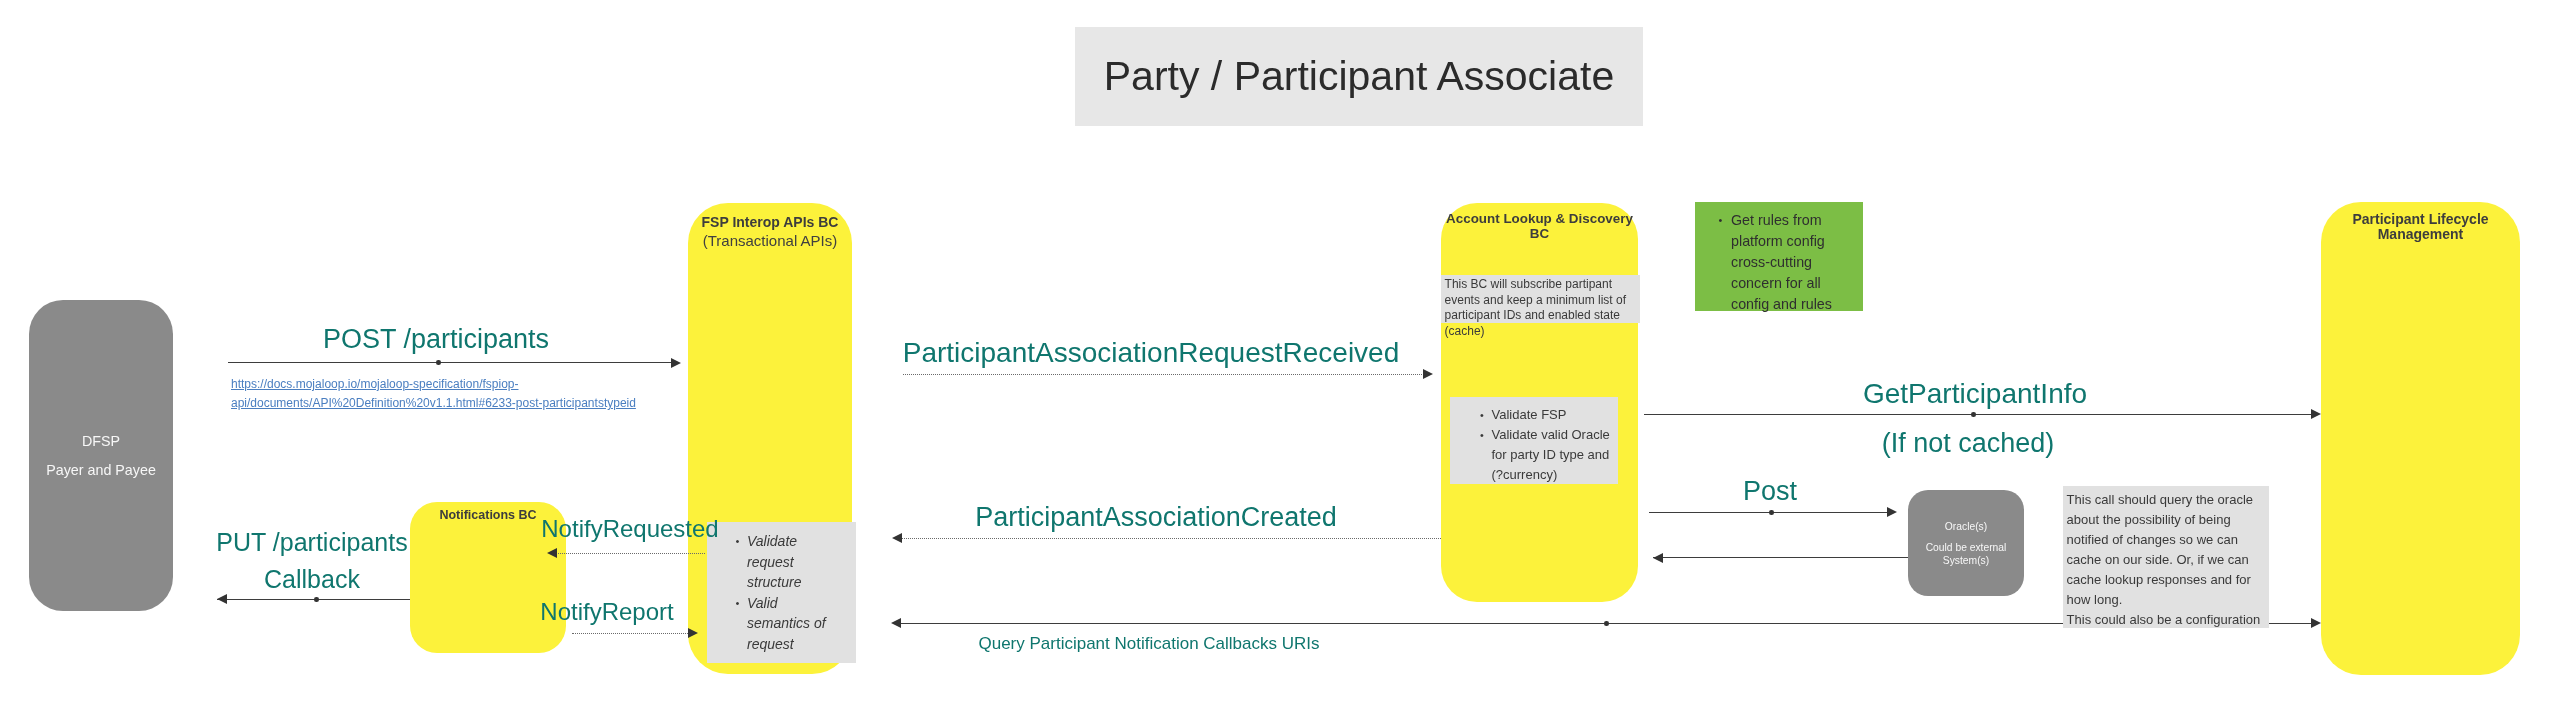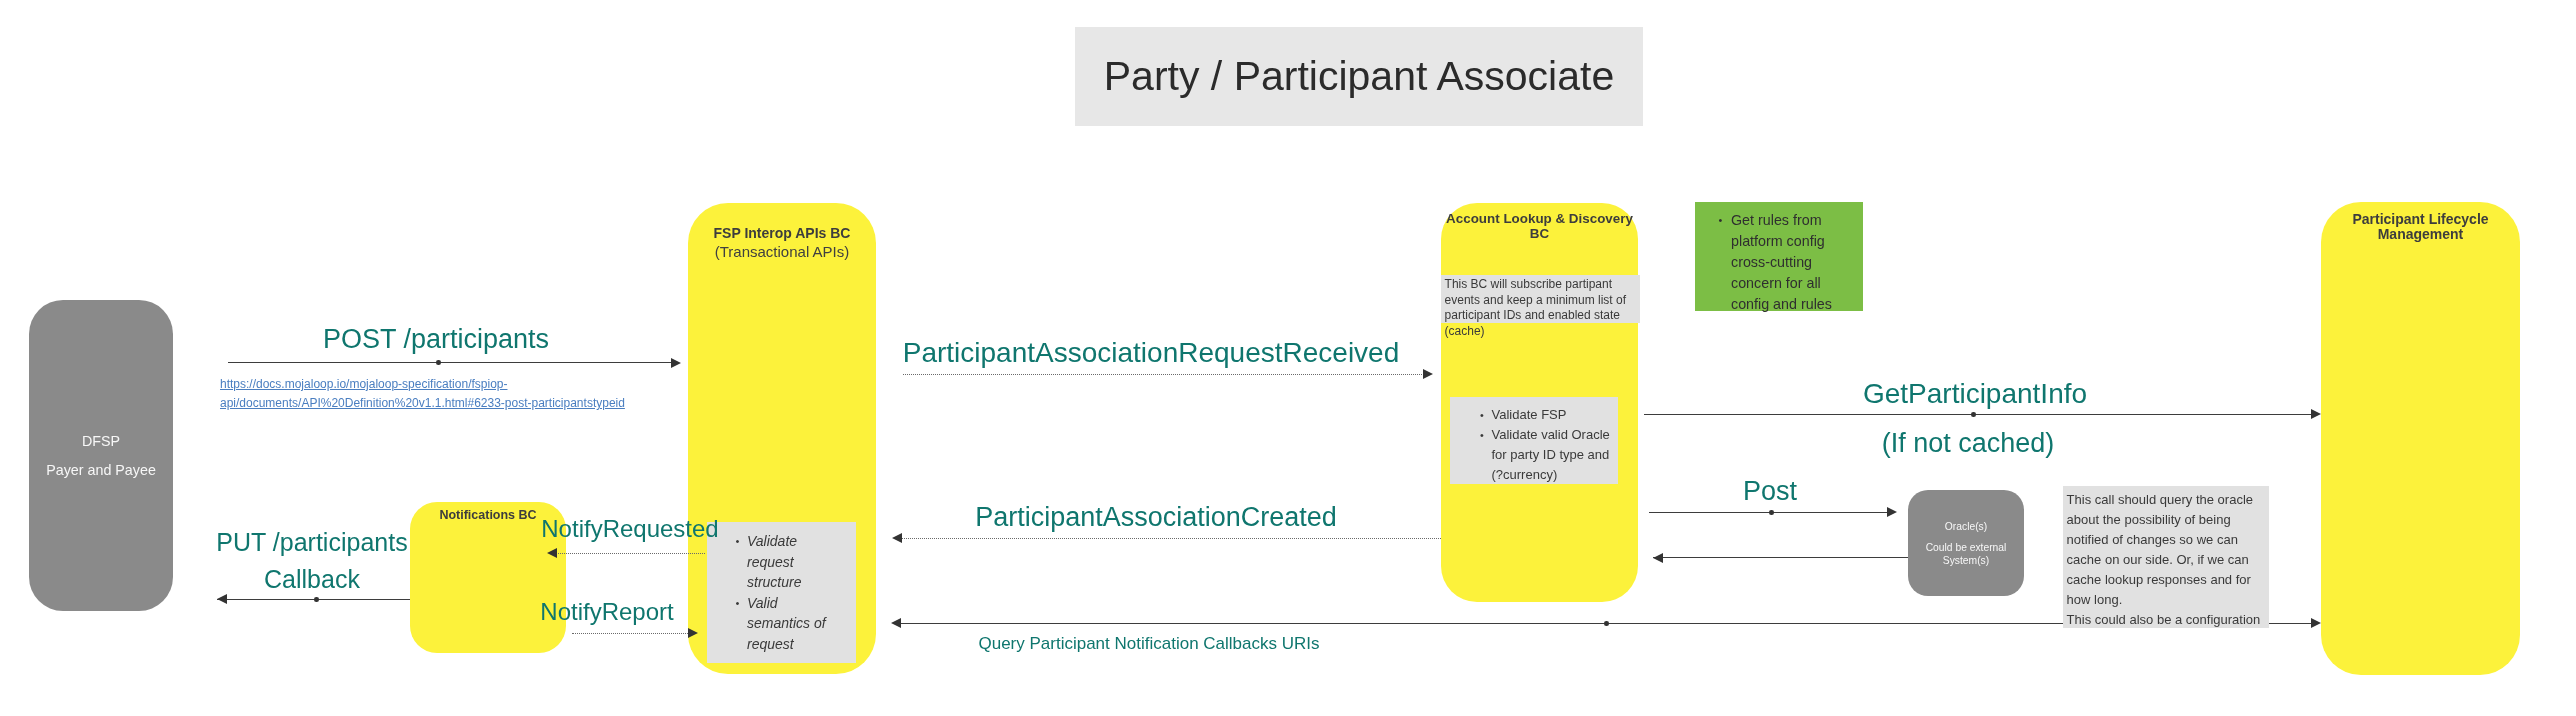--- a/index.html
+++ b/index.html
@@ -17,21 +17,21 @@
   .shape{box-sizing:border-box;text-align:center;}
   .gray-shape{background:#8A8A8A;color:#f7f7f7;}
   .yellow-shape{background:#FCF23B;}
   .shape-title{font-weight:bold;color:#3d3d3d;font-size:14px;line-height:15.2px;}
 
   .dfsp{left:29px;top:300px;width:144px;height:311px;border-radius:34px;
     display:flex;flex-direction:column;align-items:center;justify-content:center;gap:12.5px;
     font-size:14.3px;}
   .notifications{left:410px;top:502px;width:156px;height:151px;border-radius:27px;padding-top:6.3px;}
   .notifications .shape-title{font-size:12.5px;}
-  .fsp{left:688px;top:203px;width:188px;height:471px;border-radius:40px;padding-top:23px;}
+  .fsp{left:688px;top:203px;width:164px;height:471px;border-radius:40px;padding-top:12px;}
   .fsp-sub{font-size:15px;color:#404040;margin-top:2px;}
   .ald{left:1441px;top:203px;width:197px;height:399px;border-radius:36px;padding-top:8px;}
   .plm{left:2321px;top:202px;width:199px;height:473px;border-radius:40px;padding-top:10px;}
 
   
   .note{background:#E1E1E1;color:#3a3a3a;box-sizing:border-box;text-align:left;}
   .note ul{margin:0;padding:0 0 0 20px;list-style:none;}
   .note ul li{position:relative;}
   .note ul li::before{content:"\2022";position:absolute;left:-11.6px;top:0;font-size:10.8px;color:#3a3a3a;}
   .fsp-note{left:707px;top:522px;width:149px;height:141px;padding:9px 7.2px 7.2px 20px;font-size:14px;line-height:20.6px;}
@@ -60,21 +60,21 @@
   
   .msg{transform:translateX(-50%);white-space:nowrap;color:#0f766e;}
   .msg-30{font-size:27px;}
   .msg-31{font-size:28px;}
   .msg-28{font-size:25px;}
   .msg-27{font-size:24px;}
   .msg-19{font-size:17px;}
   .msg-center{text-align:center;line-height:37px;}
 
   .link-block{left:220px;top:375px;width:448px;font-size:12px;line-height:19px;}
-  .link-block a{color:#4A7EC0;}
+  .link-block a{color:#4A7EC0;margin-left:11px;}
 </style>
 </head>
 <body>
 
 <div class="canvas">
 
   <div class="abs title-box">
     <span>Party / Participant Associate</span>
   </div>
 

